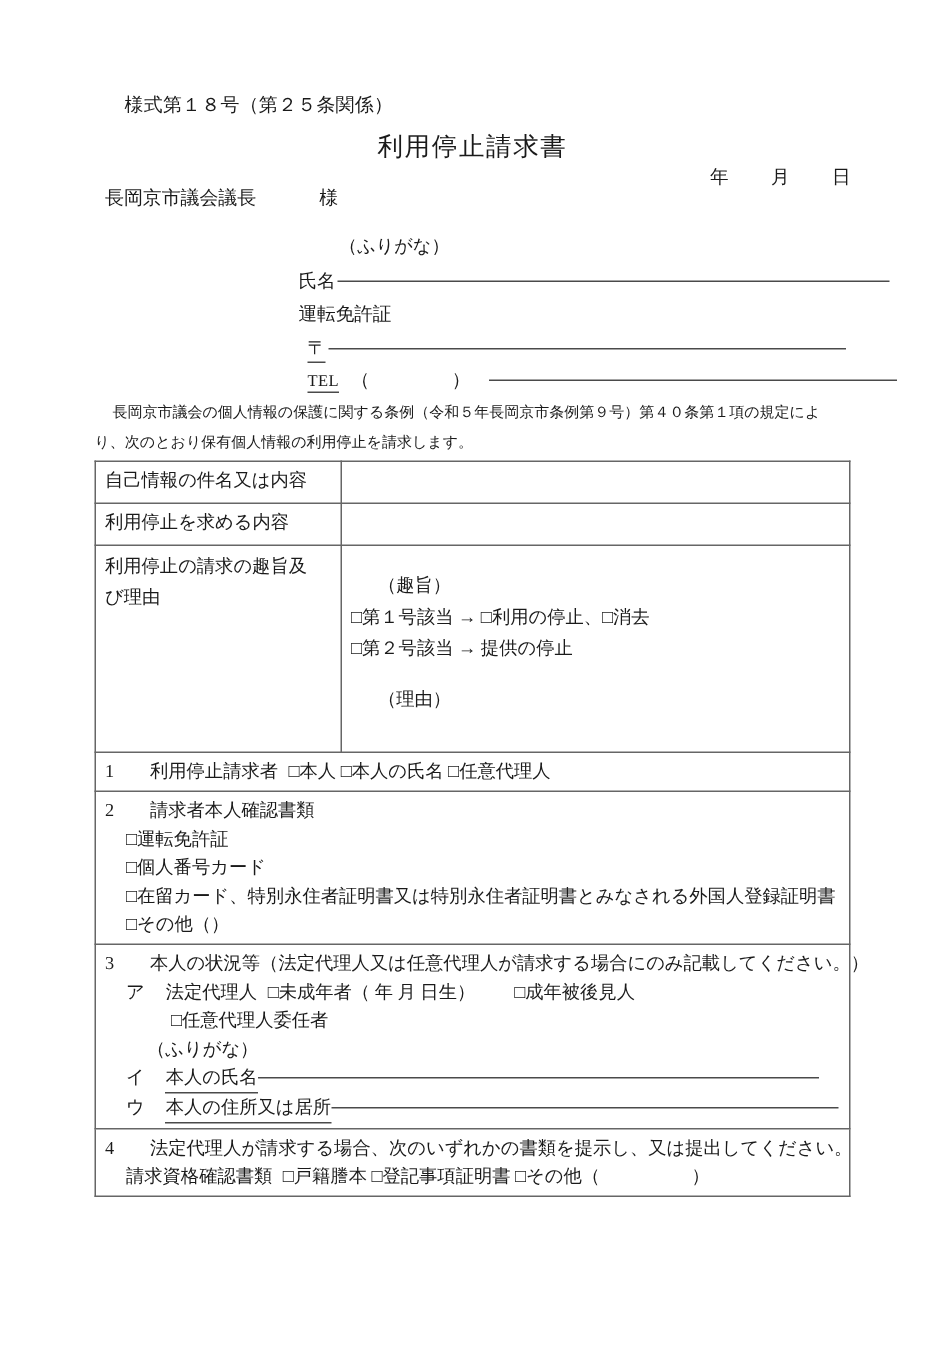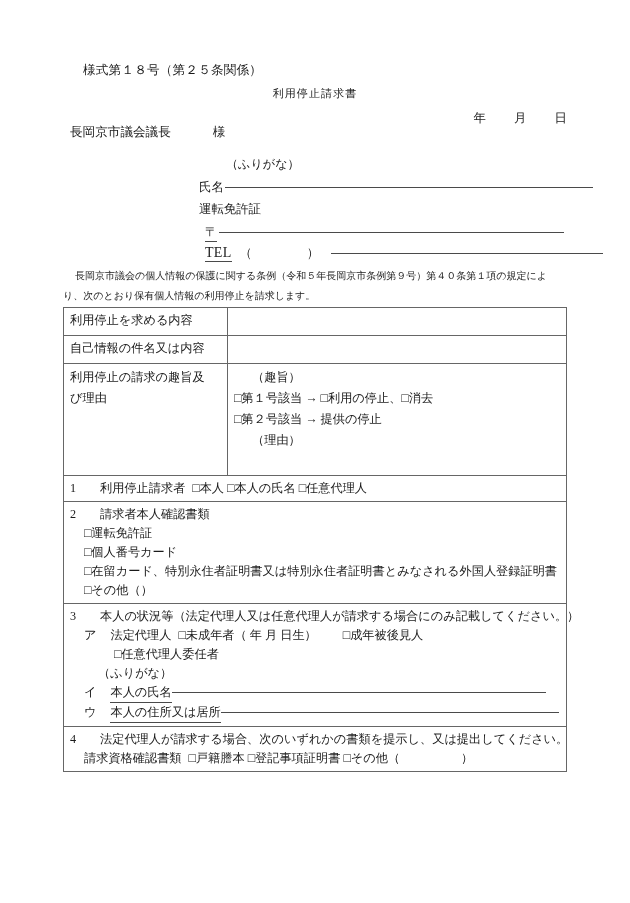--- a/index.html
+++ b/index.html
@@ -32,21 +32,21 @@
     letter-spacing: 0.2px;
     white-space: nowrap;
     margin-left: 20px;
   }
   .doc-title {
     position: absolute;
     left: 0;
     top: 86px;
     width: 630px;
     text-align: center;
-    font-size: 11px;
+    font-size: 17px;
     letter-spacing: 1.1px;
   }
   .date-line {
     position: absolute;
     right: 63px;
     top: 110px;
     font-size: 12.4px;
     white-space: nowrap;
   }
   .date-line span { display: inline-block; }
@@ -98,21 +98,21 @@
     border-bottom: 1px solid #4a4a4a;
     vertical-align: 3px;
     margin-left: 2px;
   }
   .field-tel {
     left: 205px;
     top: 245px;
   }
   .tel-label {
     font-variant: small-caps;
-    font-size: 14px;
+    font-size: 11px;
     letter-spacing: 0.3px;
     border-bottom: 1px solid #4a4a4a;
     padding-bottom: 1px;
     font-family: Liberation Serif, serif;
   }
   .field-tel .paren { margin-left: 8px; letter-spacing: 10px; }
   .field-tel .rule {
     display: inline-block;
     width: 272px;
     border-bottom: 1px solid #4a4a4a;
@@ -149,21 +149,21 @@
   }
   .col-label { width: 151px; }
   .cell-mid { vertical-align: middle; }
   .row-h1 { height: 21px; }
   .row-h2 { height: 21px; }
 
   .purpose-label {
     line-height: 21px;
   }
   .purpose-body div { line-height: 21px; }
-  .indent-1 { padding-left: 18px; }
+  .indent-1 { padding-left: 18px; margin-top: 13px; }
   .indent-2 { padding-left: 14px; }
   .indent-3 { padding-left: 28px; }
   .indent-4 { padding-left: 44px; }
 
   .num { display: inline-block; min-width: 16px; }
   .sp-s { display: inline-block; width: 7px; }
   .sp-m { display: inline-block; width: 14px; }
   .sp-l { display: inline-block; width: 26px; }
 
   .uline {
@@ -217,26 +217,26 @@
 
   <div class="field field-tel">
     <span class="tel-label">TEL</span><span class="paren">（　　）</span><span class="rule"></span>
   </div>
 
   <div class="intro">長岡京市議会の個人情報の保護に関する条例（令和５年長岡京市条例第９号）第４０条第１項の規定により、次のとおり保有個人情報の利用停止を請求します。</div>
 
   <table class="form-table">
     <tbody>
         <tr>
+      <td class="col-label cell-mid row-h1">自己情報の件名又は内容</td>
+      <td class="row-h1"></td>
+    </tr>
+    <tr>
       <td class="col-label cell-mid row-h2">利用停止を求める内容</td>
       <td class="row-h2"></td>
-    </tr>
-    <tr>
-      <td class="col-label cell-mid row-h1">自己情報の件名又は内容</td>
-      <td class="row-h1"></td>
     </tr>
     <tr>
       <td class="col-label cell-mid">
         <div class="purpose-label">利用停止の請求の趣旨及</div>
         <div class="purpose-label">び理由</div>
       </td>
       <td class="purpose-body">
         <div class="indent-1">（趣旨）</div>
         <div>□第１号該当 → □利用の停止、□消去</div>
         <div>□第２号該当 → 提供の停止</div>

